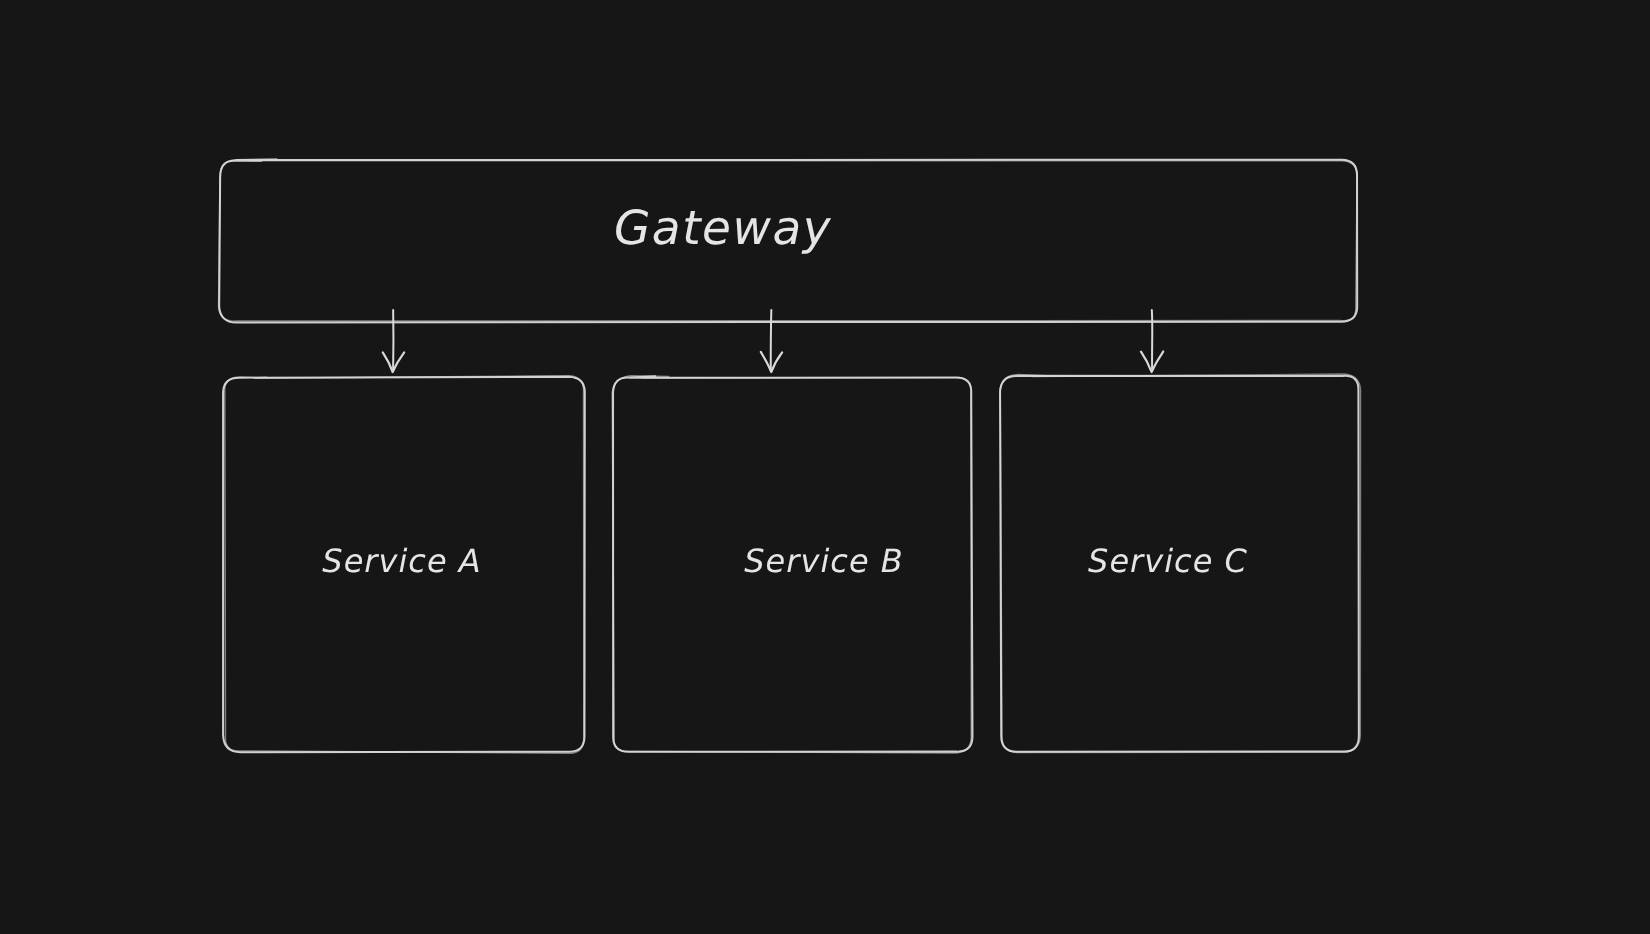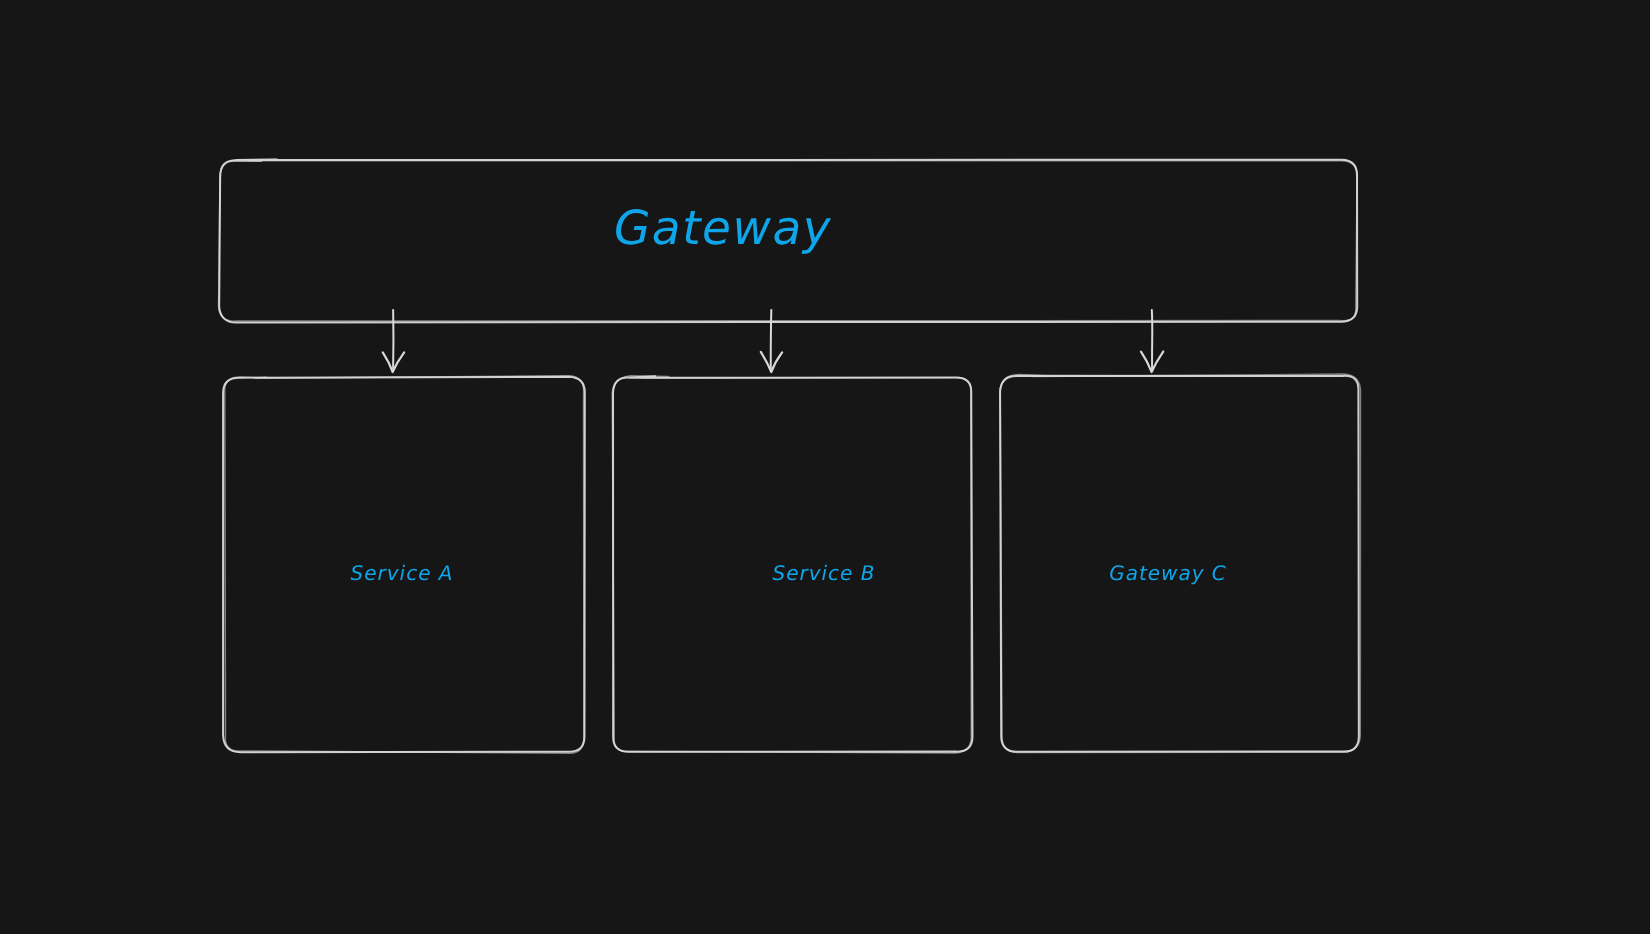--- a/index.html
+++ b/index.html
@@ -22,39 +22,38 @@
   }
   #diagram-svg {
     position: absolute;
     inset: 0;
     width: 1650px;
     height: 934px;
     display: block;
   }
   .node-label {
     position: absolute;
-    color: #0ea5e9;
+    color: #e5e5e5;
     font-family: "DejaVu Sans", "Liberation Sans", sans-serif;
     font-style: italic;
     font-weight: 400;
     white-space: nowrap;
     text-align: center;
     letter-spacing: 0.5px;
     user-select: none;
     transform: translate(-50%, -50%);
     text-rendering: geometricPrecision;
   }
   .label-gateway {
     font-size: 47px;
     letter-spacing: 1.5px;
   }
   .label-service {
-    font-size: 20px;
+    font-size: 32px;
     letter-spacing: 1px;
-    margin-top: 12px;
   }
   .node-hit {
     position: absolute;
     background: transparent;
   }
 </style>
 </head>
 <body>
 
 <div id="canvas">
@@ -91,21 +90,21 @@
           <path d="M 1017.5403068931773 375.80350194172934 L 1342.5416929703206 375.96355881309137 Q 1359.1027484270744 374.5616439927835 1358.4063118621707 390.7245156238787 L 1358.8409726181999 735.419445109088 Q 1359.1711703026667 752.4841143011581 1342.186406369321 751.5340300635435 L 1016.8636556379497 751.8728941786103 Q 1000.8273936235346 751.607281886274 1001.235636388883 735.1323414123617 L 1000.0615473231301 391.5301690273918 Q 1001.036227658391 375.07915125018917 1017.9415782028809 375.9302863073535 L 1042.287883574143 375.8783864094876" fill="none" stroke="#d9d9d9" stroke-width="2" stroke-linecap="round" stroke-linejoin="round" opacity="0.95"></path>
           <path d="M 1031.9766212031245 376.5635483600199 L 1342.6893796741963 374.05760901495813 Q 1359.5005203582346 374.42699927724897 1360.49934322536 390.03760972842576 L 1360.288625369966 735.4993602193892 Q 1359.6622981607914 751.4238000568002 1343.7345083728433 752.3047244496644 L 1016.8199950724841 752.4534439705312 Q 1001.7902330003678 751.7626461017877 1001.9605738103389 736.677071993798 L 1000.2158941581845 389.57906961515545 Q 1001.5032920762897 375.2209947925061 1018.0694099411369 374.5376883067191 L 1057.984159064293 376.32190966531635" fill="none" stroke="#d9d9d9" stroke-width="1.5" stroke-linecap="round" stroke-linejoin="round" opacity="0.55"></path>
         </g>
       </g>
   </svg>
 
   <div id="labels-layer">
       <div class="node-label label-gateway" style="left: 723px; top: 228px;">Gateway</div>
       <div class="node-label label-service" style="left: 402px; top: 561px;">Service A</div>
       <div class="node-label label-service" style="left: 824px; top: 561px;">Service B</div>
-      <div class="node-label label-service" style="left: 1168px; top: 561px;">Gateway C</div>
+      <div class="node-label label-service" style="left: 1168px; top: 561px;">Service C</div>
     </div>
   <div id="hit-layer">
       <div class="node-hit" style="left: 220px; top: 160px; width: 1137px; height: 162px;"></div>
       <div class="node-hit" style="left: 224px; top: 377px; width: 361px; height: 375px;"></div>
       <div class="node-hit" style="left: 613px; top: 377px; width: 359px; height: 375px;"></div>
       <div class="node-hit" style="left: 1001px; top: 375px; width: 358px; height: 377px;"></div>
     </div>
 
 </div>
 

